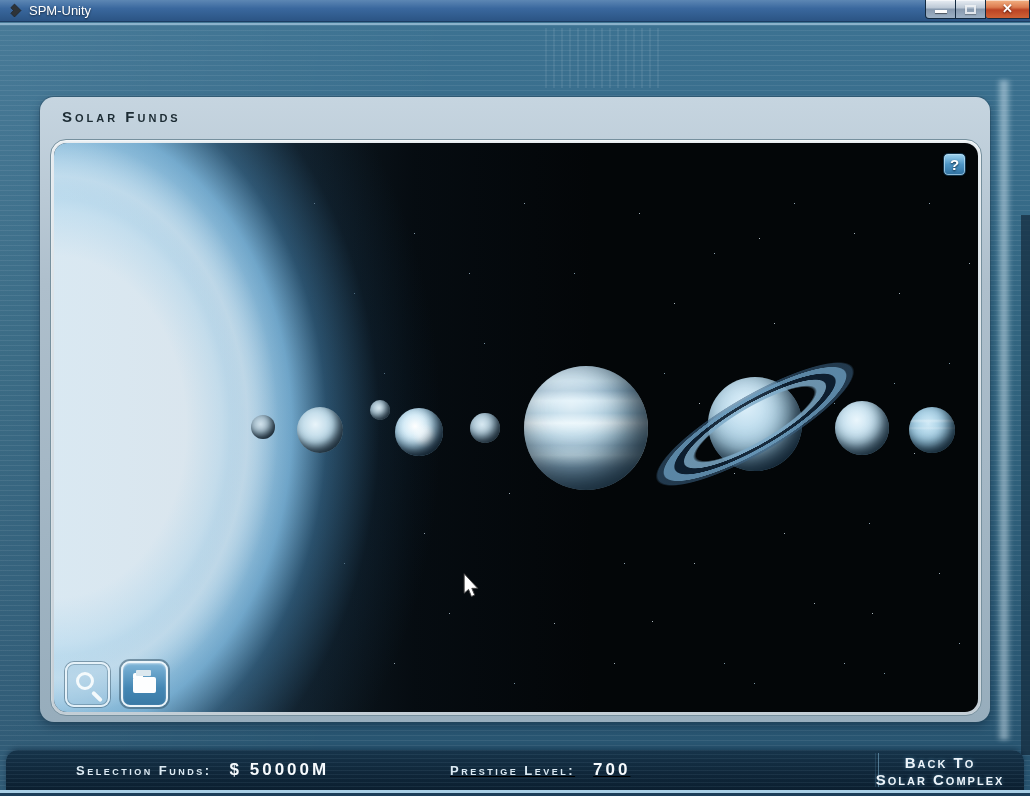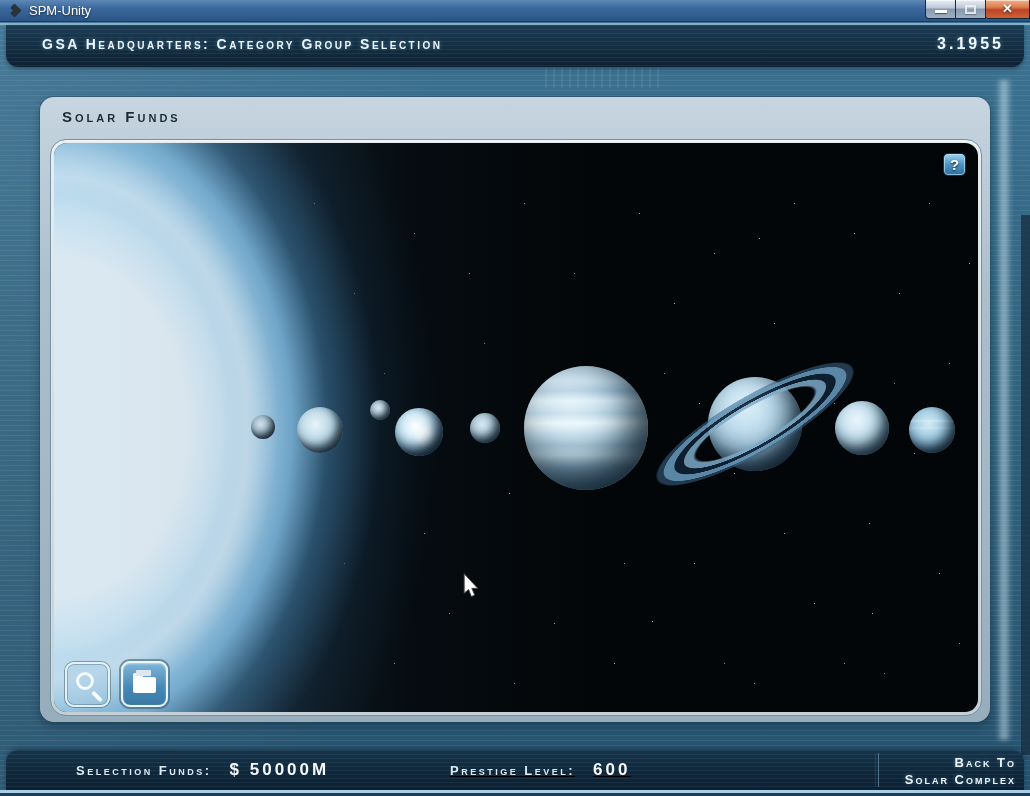--- a/index.html
+++ b/index.html
@@ -158,22 +158,22 @@
   .footer-bottomline { position:absolute; left:0; top:790px; width:1030px; height:3px; background:#a9cfe6; }
   .footer-under { position:absolute; left:0; top:793px; width:1030px; height:3px; background:#1c3e5a; }
   .footer-group { position:absolute; top:0; height:40px; display:flex; align-items:center; gap:18px; }
   .footer-label { color:#dceaf3; font-weight:bold; font-size:13px; letter-spacing:2.5px;
     font-variant:small-caps; }
   .footer-value { color:#f6fafd; font-weight:bold; font-size:17px; letter-spacing:3px; }
   .g-funds { left:70px; } .g-prestige { left:444px;text-decoration:underline; }
   .footer-divider { position:absolute; left:872px; top:3px; width:1px; height:34px;
     background:rgba(130,180,210,.55); box-shadow:-3px 0 0 rgba(80,130,165,.25); }
   .back-btn { position:absolute; right:8px; top:3px; width:152px; height:35px; cursor:pointer;
-    display:flex; flex-direction:column; align-items:flex-end; justify-content:center;
-    color:#ecf4fa; font-weight:bold; font-size:13px; letter-spacing:2px; font-variant:small-caps;
+    display:flex; flex-direction:column; align-items:center; justify-content:center;
+    color:#ecf4fa; font-weight:bold; font-size:15px; letter-spacing:2px; font-variant:small-caps;
     background:transparent; border:none; line-height:17px; text-shadow:0 0 4px rgba(120,190,230,.4); }
 </style>
 </head>
 <body>
 
 <div class="screen">
 
   <div class="bg-strip-light"></div>
   <div class="bg-edge-dark"></div>
   <div class="bg-vent"></div>
@@ -192,24 +192,20 @@
       <div class="win-btn max">
         <span class="glyph-max"></span>
       </div>
       <div class="win-btn close">
         <span class="glyph-close"></span>
       </div>
     </div>
   </div>
 
   <div class="header-topline"></div>
-  <div class="header-bar">
-    <span class="header-title">GSA Headquarters:  Category Group Selection</span>
-    <span class="header-date">3.1955</span>
-  </div>
 
   <div class="panel">
     <span class="panel-title">Solar Funds</span>
     <div class="image-frame">
       <div class="space">
         <div class="stars"></div>
         <div class="sun"></div>
         <div class="space-haze"></div>
         <div>
             <div class="planet p-mercury" style="left: 197px; top: 272px; height: 24px; width: 24px;"></div>
@@ -243,21 +239,21 @@
     </div>
   </div>
 
   <div class="footer-bar">
     <div class="footer-group g-funds">
       <span class="footer-label">Selection Funds:</span>
       <span class="footer-value">$ 50000M</span>
     </div>
     <div class="footer-group g-prestige">
       <span class="footer-label">Prestige Level:</span>
-      <span class="footer-value">600</span>
+      <span class="footer-value">700</span>
     </div>
     <div class="footer-divider"></div>
     <button class="back-btn">
       <span>Back To</span>
       <span>Solar Complex</span>
     </button>
   </div>
   <div class="footer-bottomline"></div>
   <div class="footer-under"></div>
 

